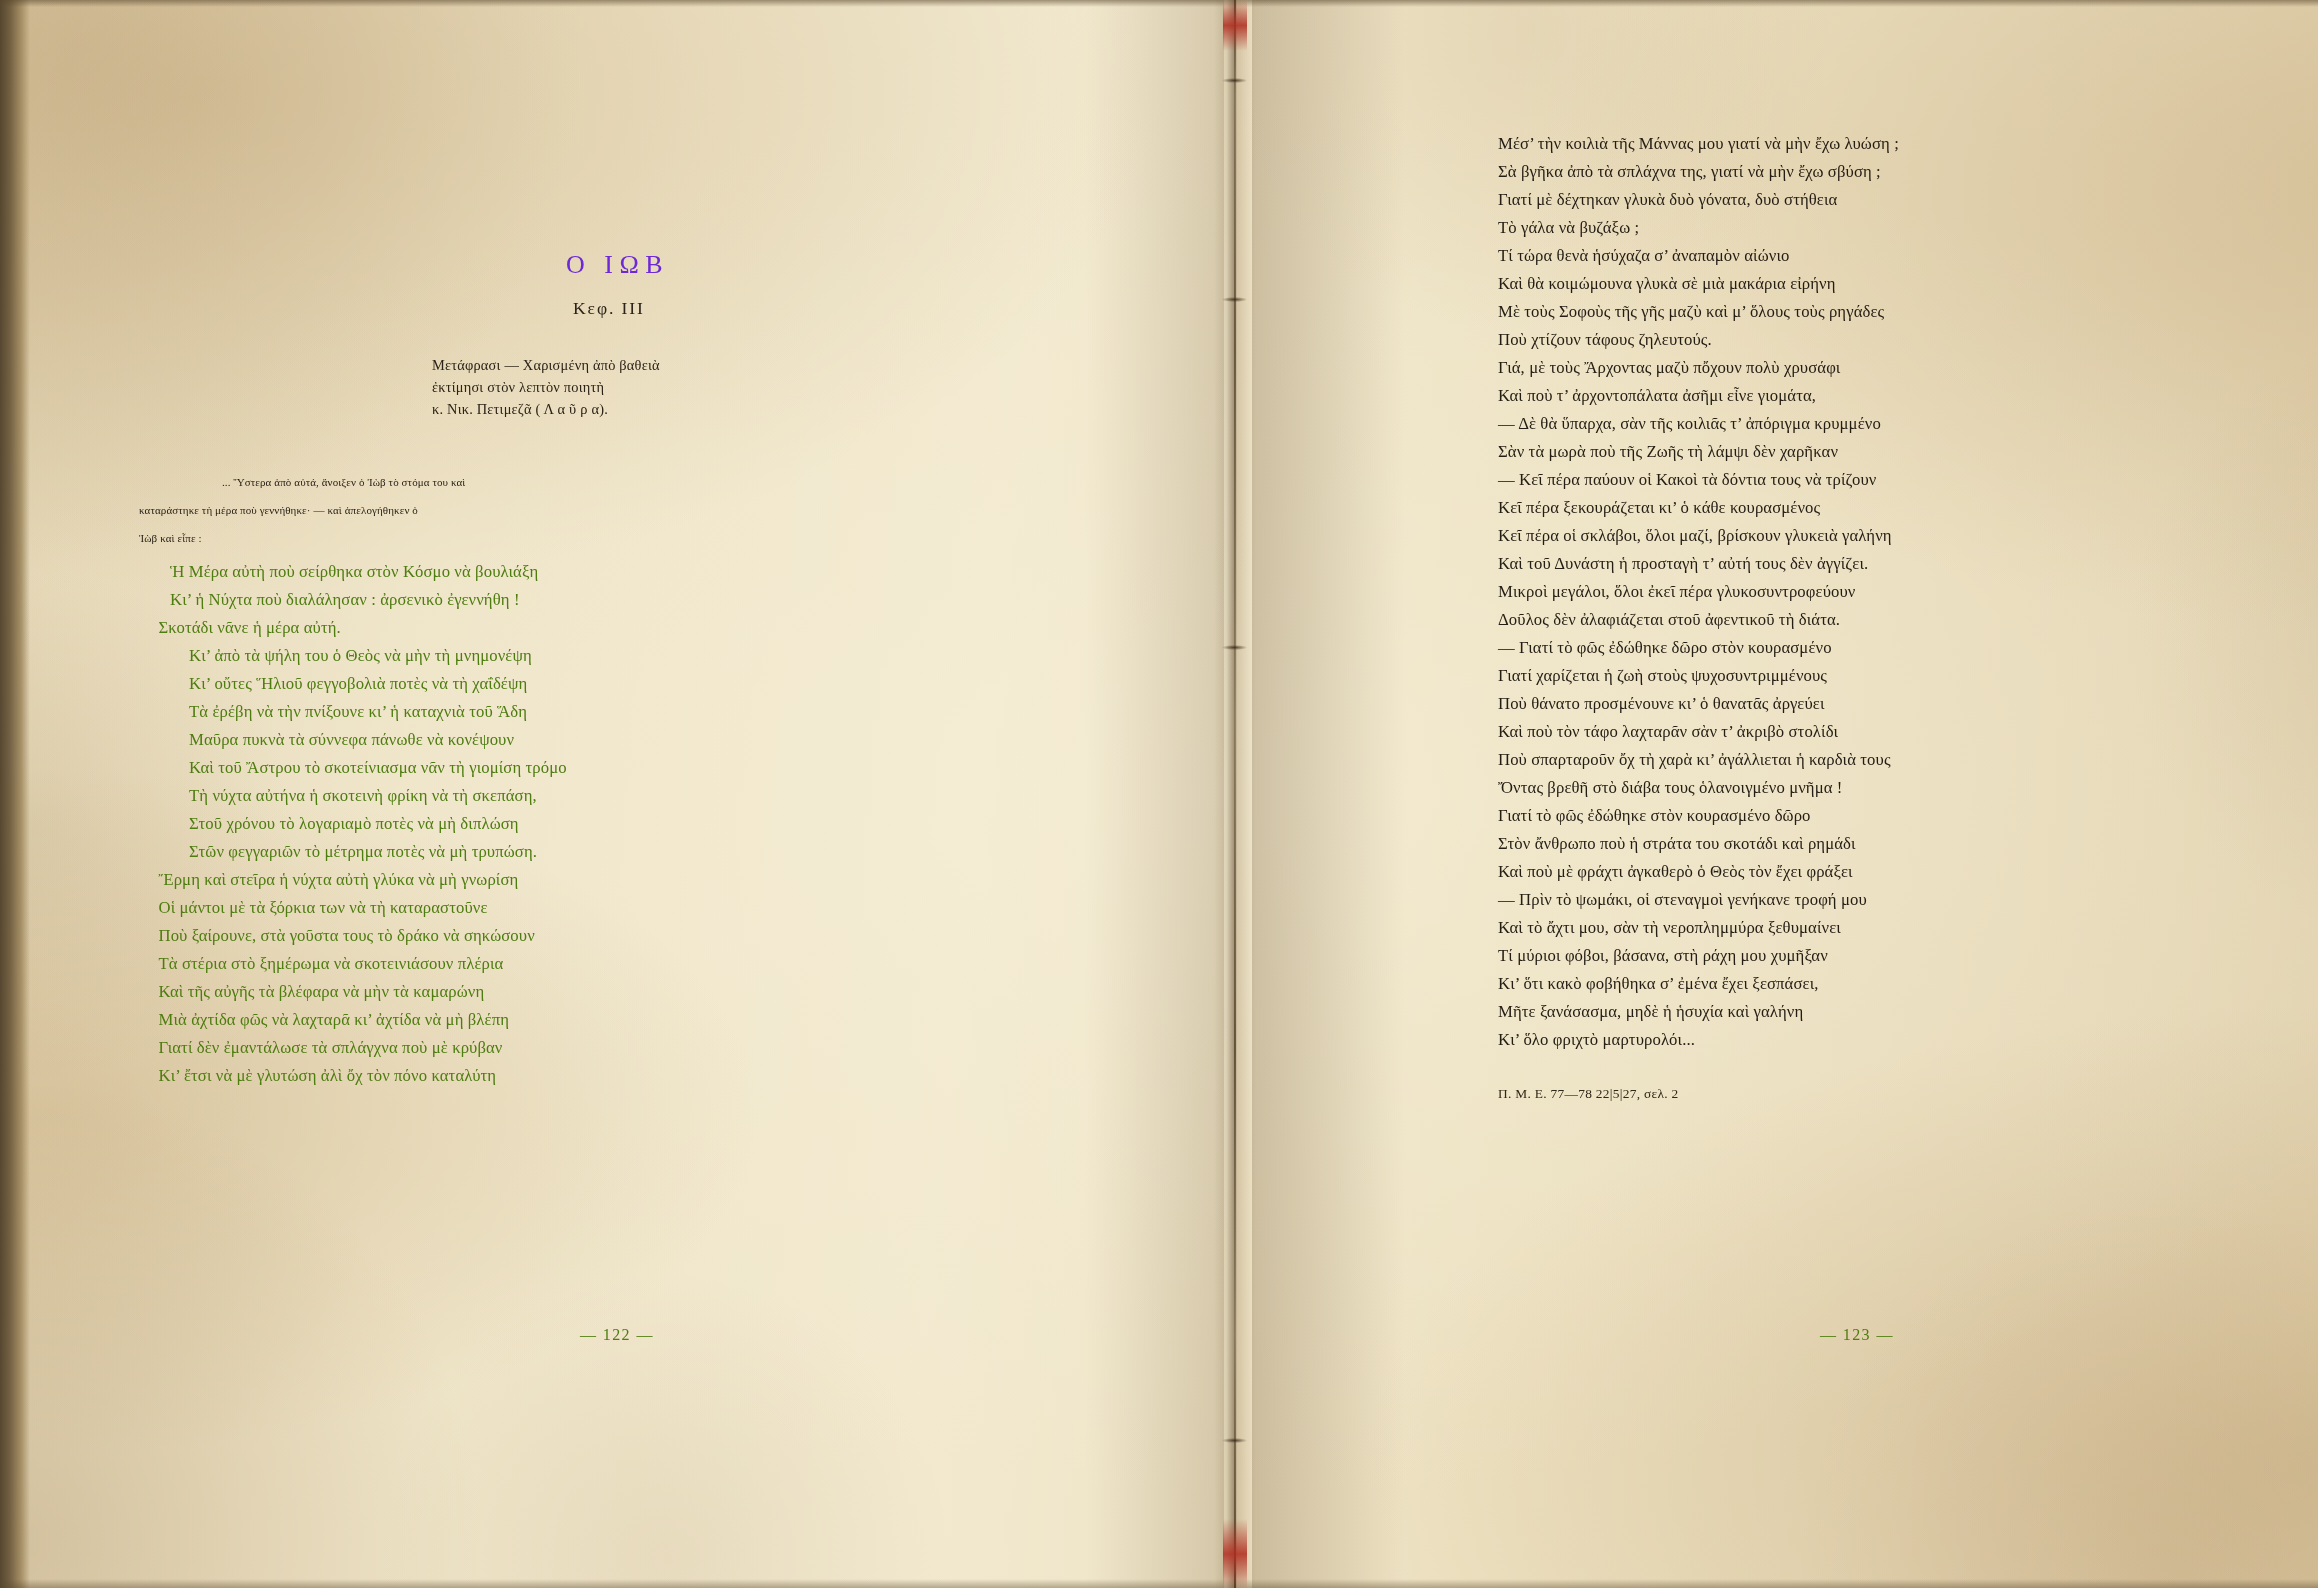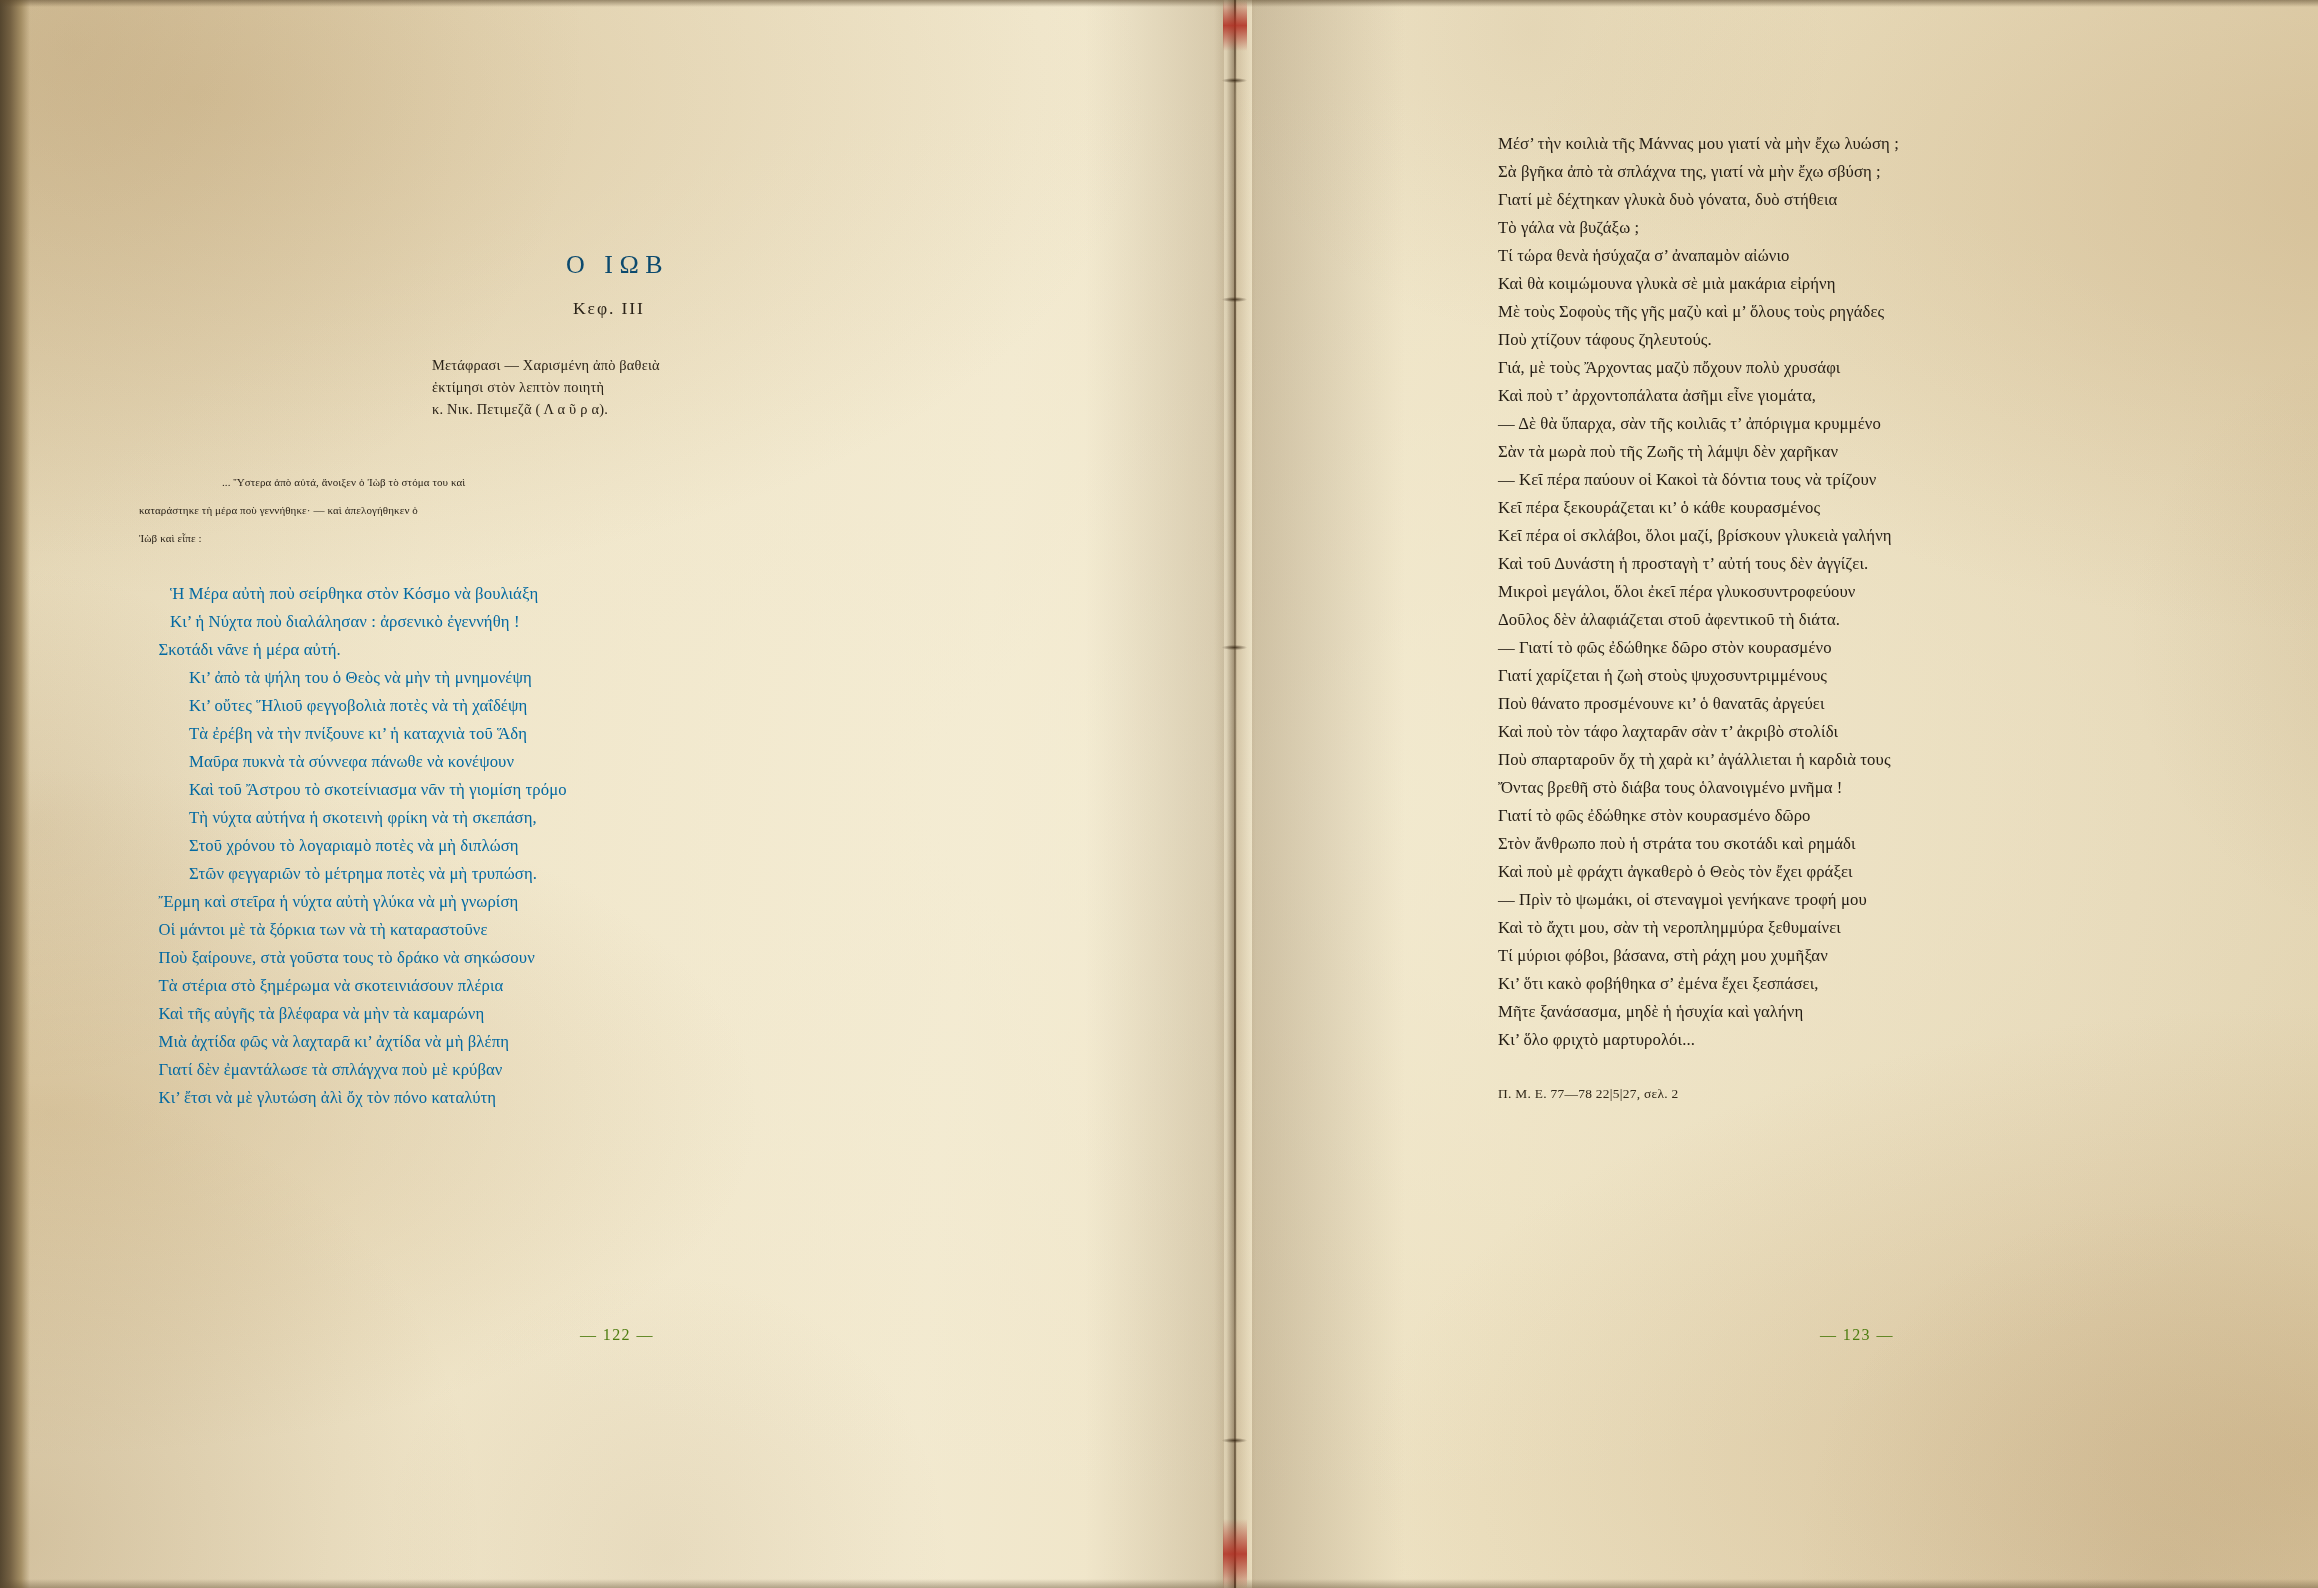--- a/index.html
+++ b/index.html
@@ -112,21 +112,21 @@
   .left-page {
     position: absolute;
     left: 139px;
     top: 250px;
     width: 1011px;
   }
   .doc-title {
     font-size: 26px;
     letter-spacing: 6.5px;
     margin-left: 427px;
-    color: #0c4a6e;
+    color: #6d28d9;
   }
   .chapter {
     font-size: 17.6px;
     letter-spacing: 1.9px;
     margin-left: 434px;
     margin-top: 18px;
     color: #2b2318;
   }
   .credit {
     margin-left: 293px;
@@ -138,24 +138,24 @@
   }
   .intro {
     margin-top: 48px;
     font-size: 11px;
     line-height: 28px;
     color: #241d14;
     letter-spacing: 0.1px;
   }
   .intro .ln1 { margin-left: 83px; }
   .verse-block {
-    margin-top: 28px;
+    margin-top: 6px;
     font-size: 16.7px;
     line-height: 28px;
-    color: #0369a1;
+    color: #4d7c0f;
     letter-spacing: 0.1px;
   }
   .v-ind0 { margin-left: 31px; }
   .v-ind2 { margin-left: 19.5px; }
   .v-ind3 { margin-left: 50px; }
   .folio {
     position: absolute;
     font-size: 16px;
     letter-spacing: 1.4px;
     color: #4d7c0f;

